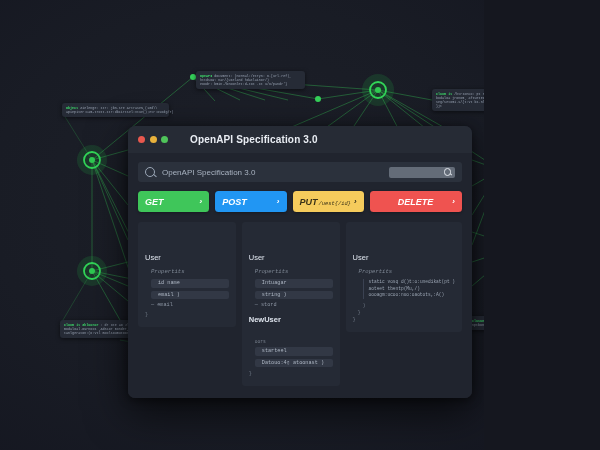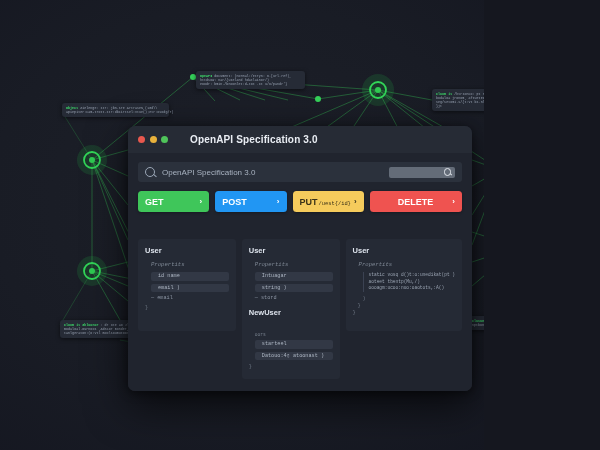--- a/index.html
+++ b/index.html
@@ -122,21 +122,21 @@
     position: relative;
   }
   .mag-sm::after {
     content: ""; position: absolute;
     width: 2.4px; height: 1px;
     background: #e4e8ee;
     right: -2px; bottom: 0;
     transform: rotate(42deg);
   }
   
-  #methods { display: flex; gap: 6px; margin-bottom: 27px; }
+  #methods { display: flex; gap: 6px; margin-bottom: 10px; font-style: italic; }
   .method {
     flex: 1;
     height: 21px;
     border-radius: 3.5px;
     display: flex; align-items: center;
     justify-content: space-between;
     padding: 0 7px;
     font-size: 9px;
     font-weight: bold;
     color: #ffffff;
@@ -160,22 +160,23 @@
   .card {
     flex: 1;
     background: #252a35;
     border-radius: 3px;
     padding: 7px 7px 9px 7px;
     min-height: 76px;
   }
   .card-title {
     color: #dfe5ee;
     font-size: 7.5px;
-    font-weight: bold;
+    font-weight: normal;
     margin-bottom: 6px;
+    margin-top: 24px;
   }
   .card-sub {
     color: #7e8794;
     font-size: 5.6px;
     font-style: italic;
     filter: blur(0.3px);
     margin: 0 0 4px 6px;
     font-family: "Liberation Mono", monospace;
   }
   .prop {

